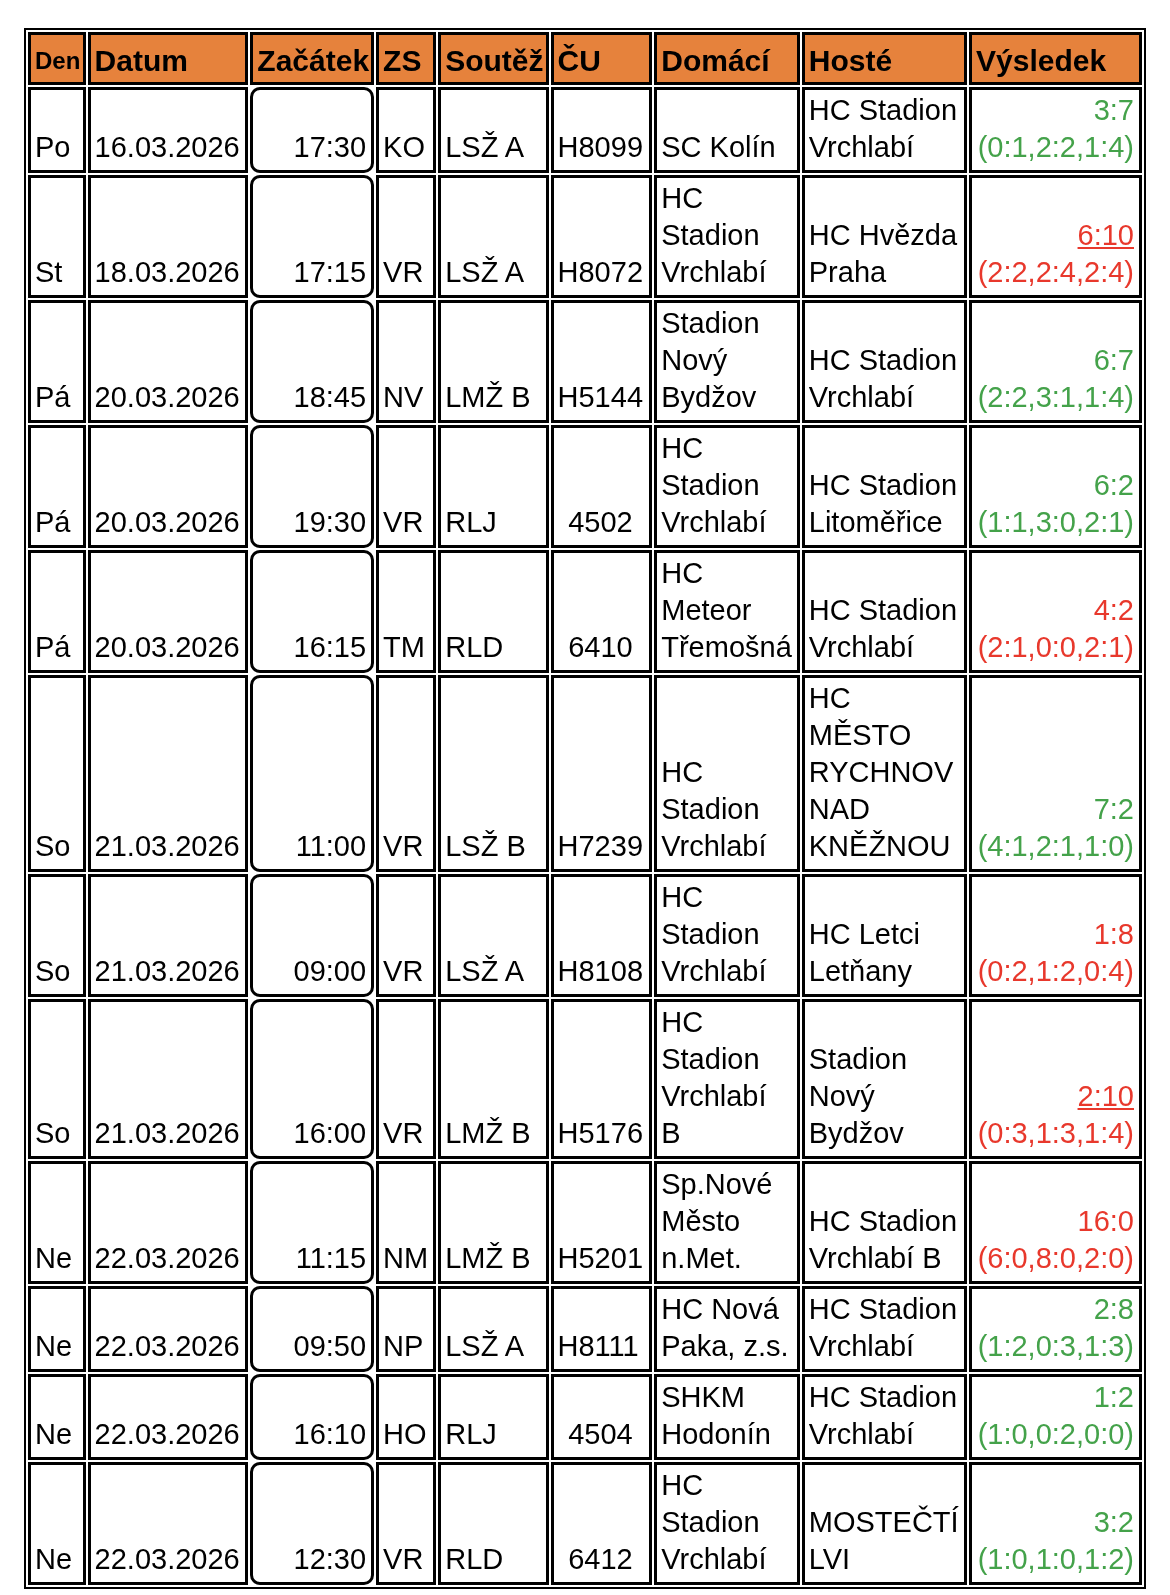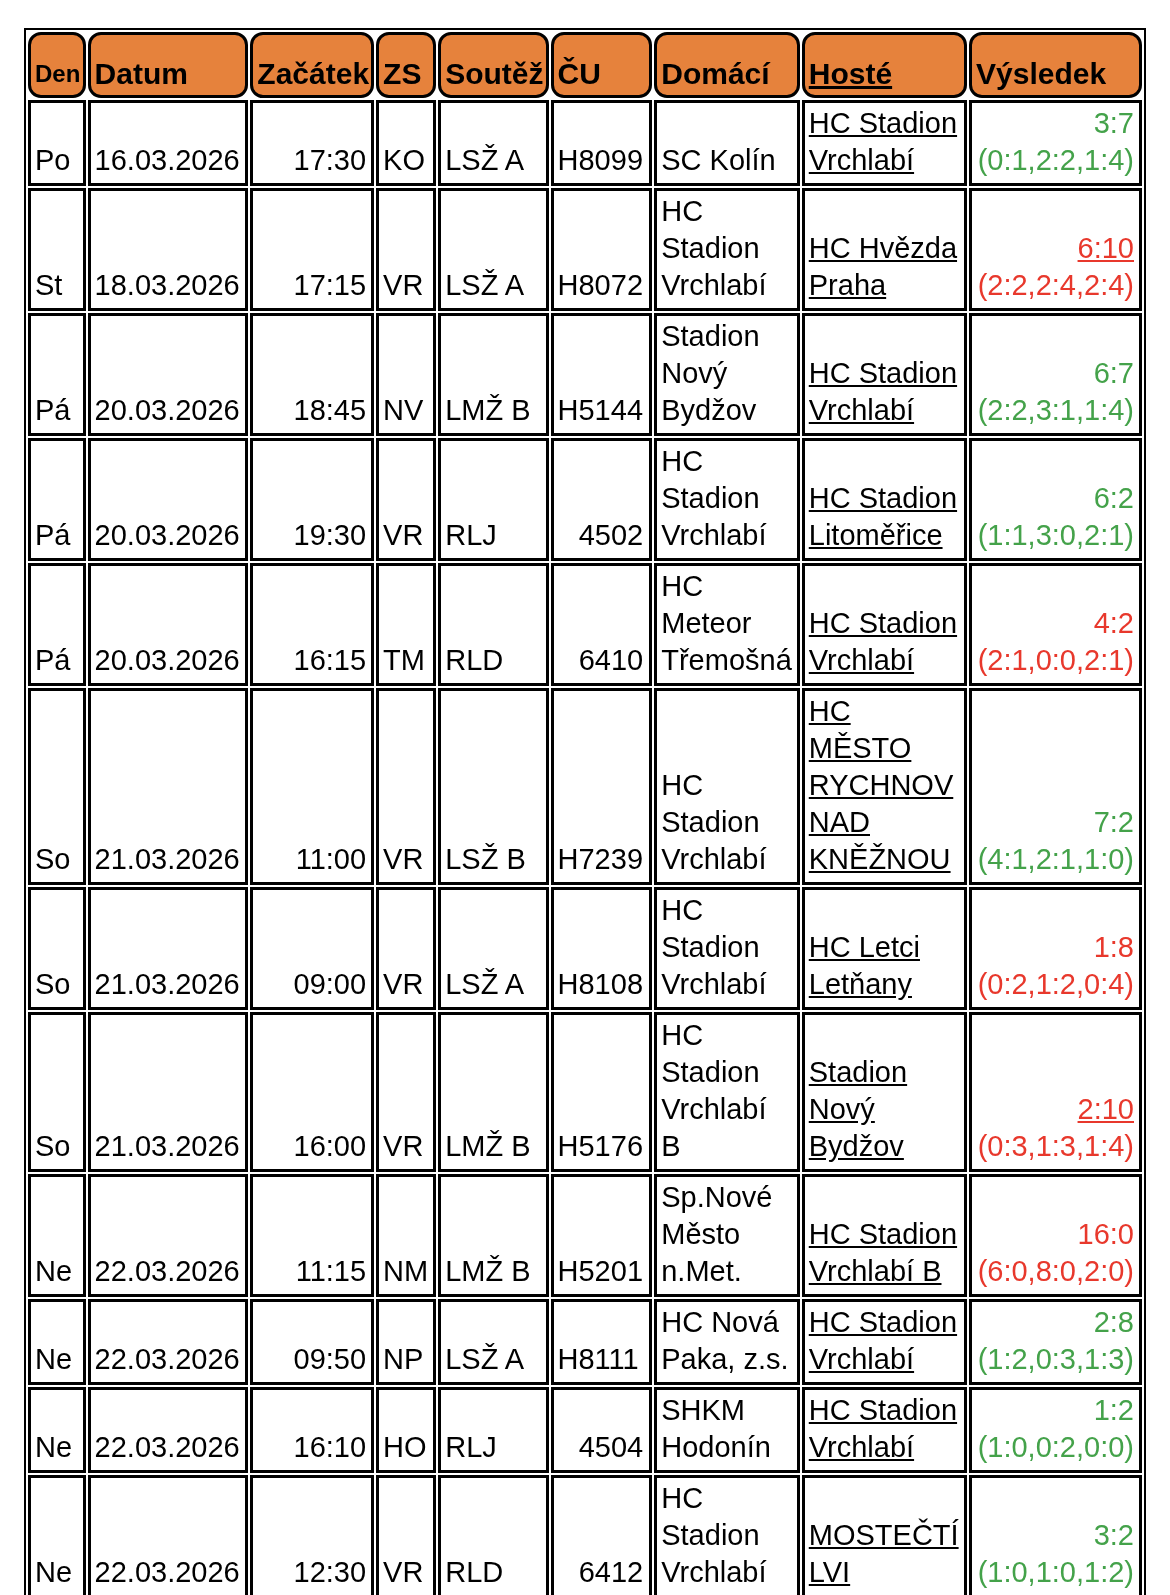--- a/index.html
+++ b/index.html
@@ -27,36 +27,35 @@
     vertical-align:bottom;
     text-align:left;
     white-space:pre-line;
     overflow:hidden;
   }
   th{
     background:var(--header-bg);
     font-weight:bold;
     font-size:30px;
     white-space:nowrap;
-    padding:20px 2px 3px 4px;
+    padding:7px 2px 3px 4px;
     vertical-align:middle;
-    border-radius:13px;
   }
   th.col-den{font-size:24px;}
   .col-den{width:58px;}
   .col-datum{width:162px;}
   .col-zacatek{width:116px;}
   .col-zs{width:52px;margin-top:8px;}
   .col-soutez{width:110px;margin-top:44px;}
   .col-cu{width:104px;}
   .col-domaci{width:144px;margin-top:44px;}
-  .col-hoste{width:166px;text-decoration:underline;}
+  .col-hoste{width:166px;}
   .col-vysledek{width:176px;}
-  td.col-zacatek{text-align:right;}
-  td.num{text-align:right;padding-right:6px;}
+  td.col-zacatek{text-align:right;border-radius:10px;}
+  td.num{text-align:center;padding-right:6px;}
   td.col-vysledek.green{color:var(--result-green);}
   td.col-vysledek.red{color:var(--result-red);}
   .score,.periods{display:block;text-align:right;}
   .underlined{text-decoration:underline;}
 </style>
 </head>
 <body>
 
 <div class="page">
   <table class="results">

